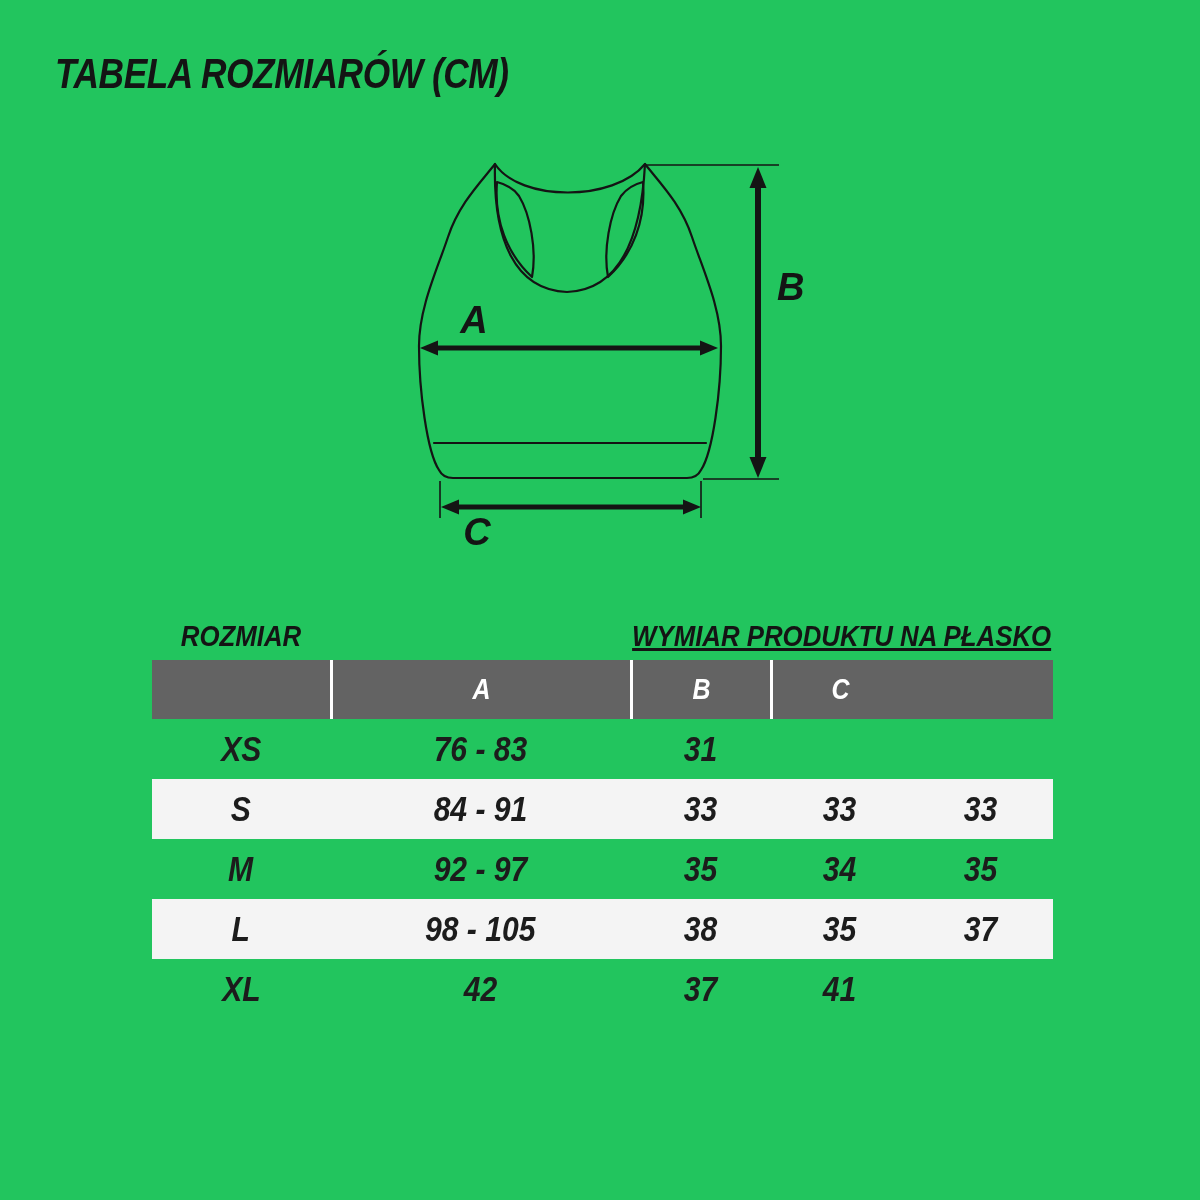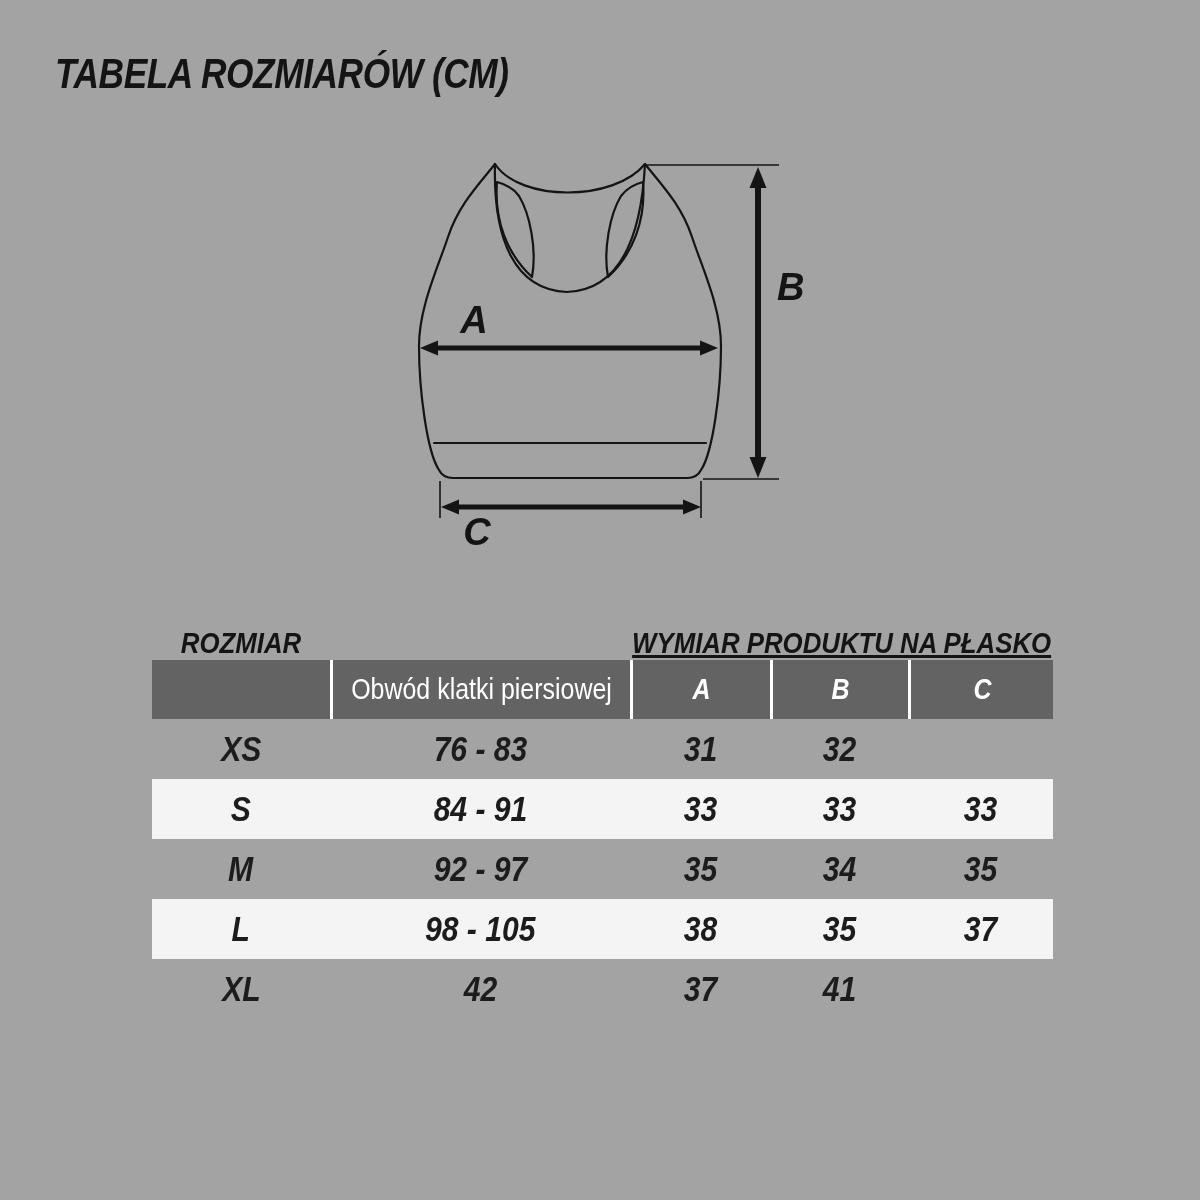--- a/index.html
+++ b/index.html
@@ -1,17 +1,17 @@
 <!DOCTYPE html>
 <html><head>
 <meta charset="utf-8">
 <style>
   html,body{margin:0;padding:0;background:#ffffff;}
   .page{
-    position:relative;width:1200px;height:1200px;background:#a3a3a3;overflow:hidden;
+    position:relative;width:1200px;height:1200px;background:#22c55e;overflow:hidden;
     font-family:"Liberation Sans",sans-serif;color:#1a1a1a;
   }
   .cx{display:inline-block;transform:scaleX(0.86);transform-origin:50% 50%;white-space:nowrap;}
   .cx-left{display:inline-block;transform:scaleX(0.84);transform-origin:0 50%;white-space:nowrap;}
 
   .title{
     position:absolute;left:55px;top:50px;margin:0;
     font-size:42px;font-weight:bold;font-style:italic;letter-spacing:-0.5px;color:#141414;
   }
 
@@ -24,21 +24,21 @@
   .diagram text{
     font-family:"Liberation Sans",sans-serif;font-style:italic;font-weight:bold;
     font-size:38px;fill:#141414;
   }
 
   .size-table{position:absolute;left:152px;top:612px;width:901px;}
   .trow{display:grid;grid-template-columns:178px 300px 140px 138px 145px;}
   .tcell{display:flex;align-items:center;justify-content:center;box-sizing:border-box;}
 
   .group-row{height:48px;}
-  .group-row .tcell{align-items:flex-end;}
+  .group-row .tcell{align-items:flex-end;padding-bottom:7px;}
   .group-row{font-size:30px;font-weight:bold;font-style:italic;color:#141414;}
   .gspan{grid-column:3 / 6;text-decoration:underline;}
 
   .header-row{height:59px;background:#636363;color:#ffffff;}
   .header-row .tcell + .tcell{border-left:3px solid #ffffff;}
   .hchest{font-size:29px;font-weight:normal;font-style:normal;}
   .habc{font-size:29px;font-weight:bold;font-style:italic;}
 
   .data-row{height:60px;font-size:35px;font-weight:bold;font-style:italic;color:#1c1c1c;}
   .data-row.alt{background:#f4f4f4;}
@@ -105,23 +105,20 @@
       <div class="tcell">
           <span class="cx">ROZMIAR</span>
         </div>
       <div class="tcell gspan">
           <span class="cx">WYMIAR PRODUKTU NA PŁASKO</span>
         </div>
     </div>
 
     <div class="trow header-row">
       <div class="tcell"></div>
-      <div class="tcell hchest">
-          <span class="cx">Obwód klatki piersiowej</span>
-        </div>
       <div class="tcell habc">
           <span class="cx">A</span>
         </div>
       <div class="tcell habc">
           <span class="cx">B</span>
         </div>
       <div class="tcell habc">
           <span class="cx">C</span>
         </div>
     </div>
@@ -129,23 +126,20 @@
     <div class="trow data-row">
       <div class="tcell">
           <span class="cx">XS</span>
         </div>
       <div class="tcell">
           <span class="cx">76 - 83</span>
         </div>
       <div class="tcell">
           <span class="cx">31</span>
         </div>
-      <div class="tcell">
-          <span class="cx">32</span>
-        </div>
     </div>
 
     <div class="trow data-row alt">
       <div class="tcell">
           <span class="cx">S</span>
         </div>
       <div class="tcell">
           <span class="cx">84 - 91</span>
         </div>
       <div class="tcell">

